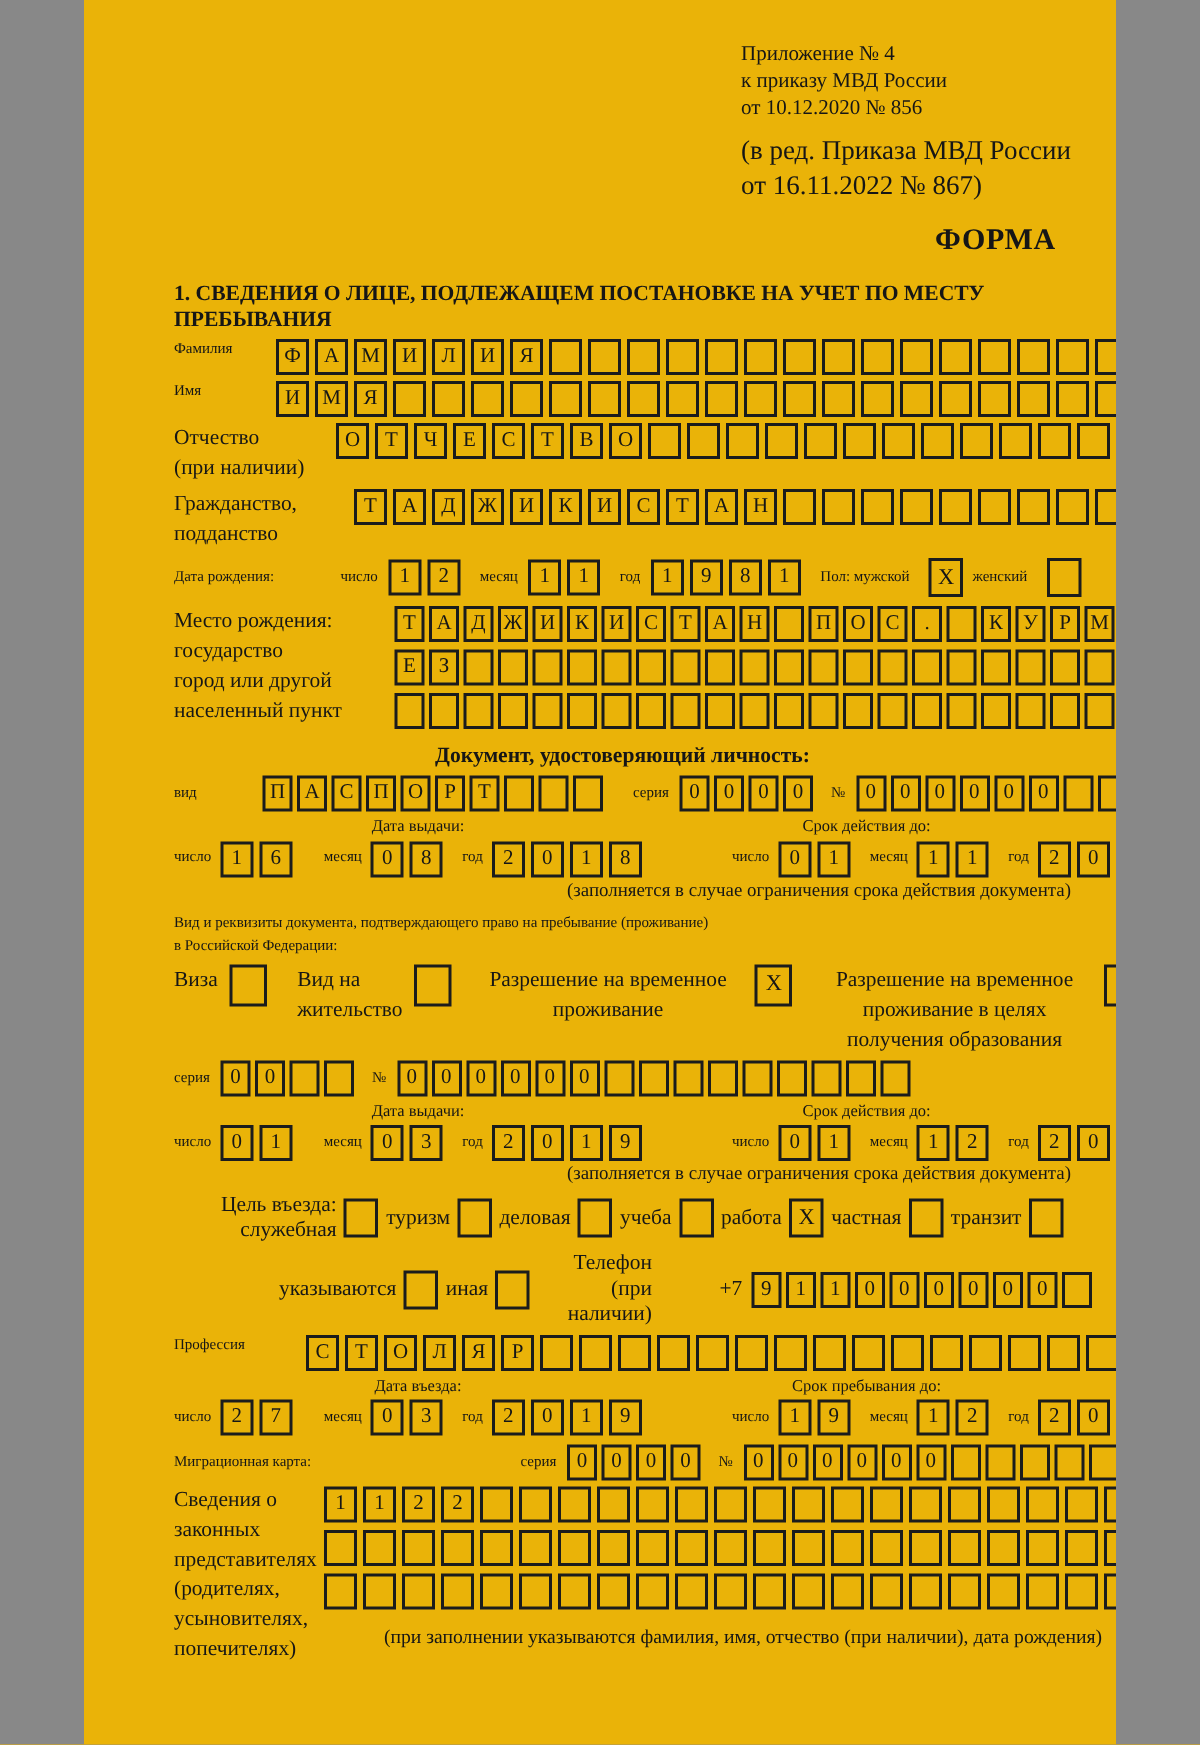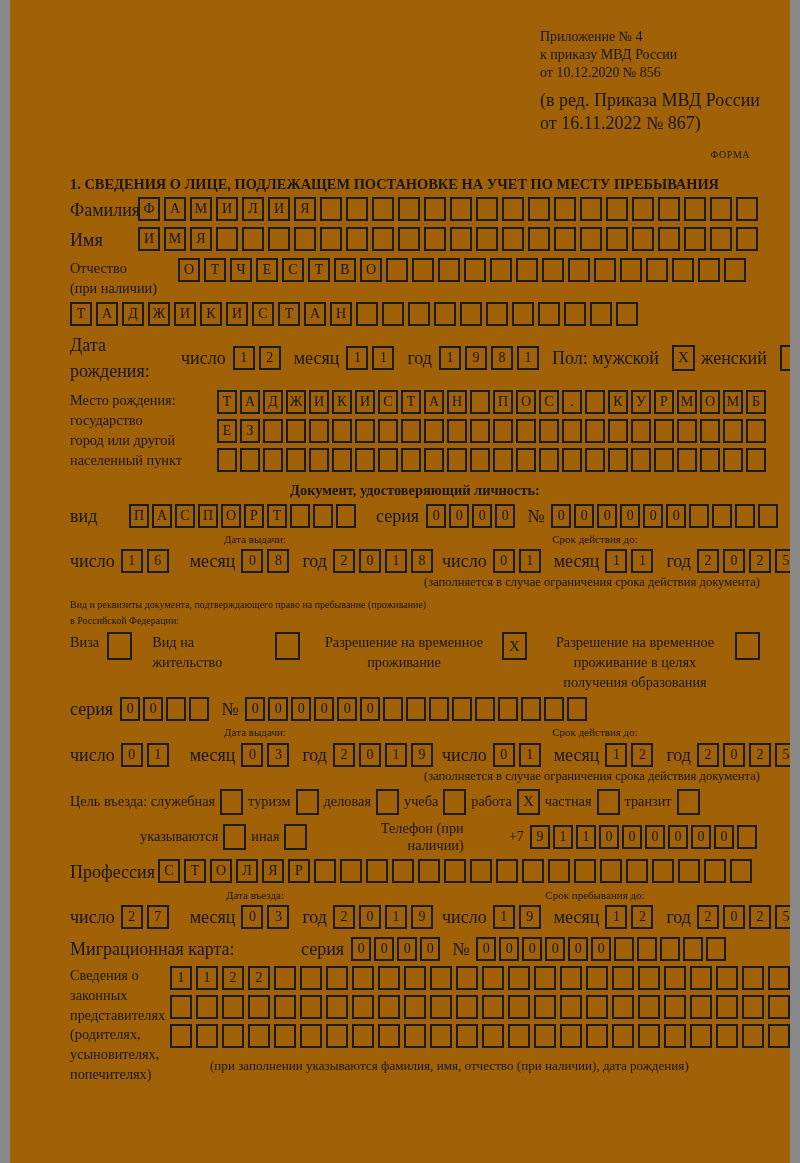--- a/index.html
+++ b/index.html
@@ -1,31 +1,31 @@
 <!DOCTYPE html>
 <html><head>
 <meta charset="utf-8">
 <style>
   * { box-sizing: border-box; margin: 0; padding: 0; }
   body { background: #888; }
   .page {
-    width: 780px; height: 1163px; background: #a16207; color: #161616;
+    width: 688px; height: 1163px; background: #eab308; color: #161616;
     font-family: "Liberation Serif", "DejaVu Serif", serif;
     padding: 28px 30px 8px 60px; overflow: hidden; position: relative;
     margin: 0 auto;
   }
   .hdr { width: 220px; margin-left: auto; font-size: 14px; line-height: 1.3; }
   .hdr .sub { font-size: 18px; margin-top: 6px; }
-  .forma { font-weight: 400; text-align: right; padding-right: 10px; font-size: 10px; margin-top: 14px; letter-spacing: .5px; }
+  .forma { font-weight: 700; text-align: right; padding-right: 10px; font-size: 20px; margin-top: 14px; letter-spacing: .5px; }
   .title { font-weight: 700; text-align: center; font-size: 15.4px; line-height: 1.42; margin-top: 14px; }
   .uline { display: inline-block; width: 56px; border-bottom: 2px solid #3a3a3a; margin-left: 8px; }
   .sec { font-weight: 700; font-size: 14.4px; margin-top: 16px; }
   .row { display: flex; align-items: flex-start; margin-top: 4px; }
   .inline { align-items: center; }
-  .lbl { font-size: 18px; line-height: 1.45; flex-shrink: 0; }
+  .lbl { font-size: 10px; line-height: 1.45; flex-shrink: 0; }
   .inline > .lbl { margin-right: 7px; }
   .inline > .cells { margin-right: 9px; }
   .cells { display: flex; flex-shrink: 0; }
   .bx { width: 22px; height: 24px; border: 2px solid #1c1c1c; margin-right: 4px;
         display: flex; align-items: center; justify-content: center;
         font-size: 14px; flex-shrink: 0; }
   .sm .bx { width: 20px; margin-right: 3px; }
   .cb { width: 25px; height: 28px; border: 2px solid #1c1c1c; margin: 0 8px;
         display: flex; align-items: center; justify-content: center; font-size: 15px; flex-shrink: 0; }
   .cbs { width: 23px; height: 26px; margin: 0 6px; }
@@ -155,20 +155,24 @@
         <div class="bx"></div>
         <div class="bx"></div>
         <div class="bx"></div>
         <div class="bx"></div>
         <div class="bx"></div>
         <div class="bx"></div>
       </div>
   </div>
 
   <div class="row">
+    <div class="lblcol w120">
+      <span>Гражданство,</span>
+      <span>подданство</span>
+    </div>
     <div class="cells">
         <div class="bx">Т</div>
         <div class="bx">А</div>
         <div class="bx">Д</div>
         <div class="bx">Ж</div>
         <div class="bx">И</div>
         <div class="bx">К</div>
         <div class="bx">И</div>
         <div class="bx">С</div>
         <div class="bx">Т</div>

